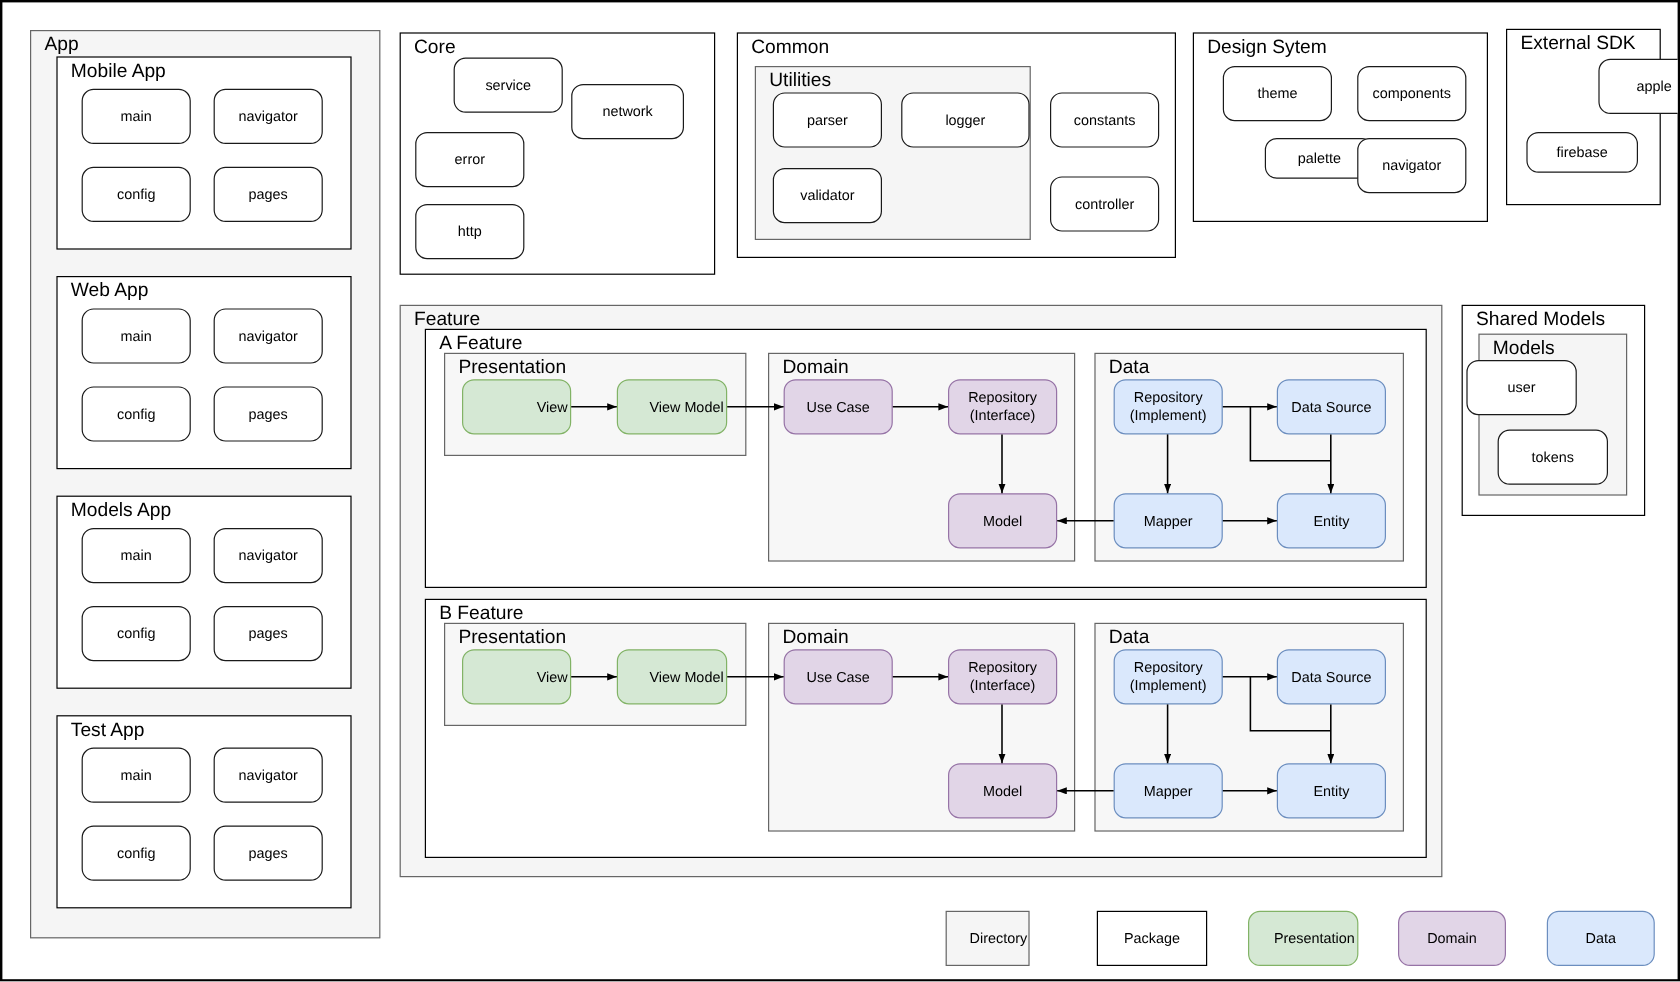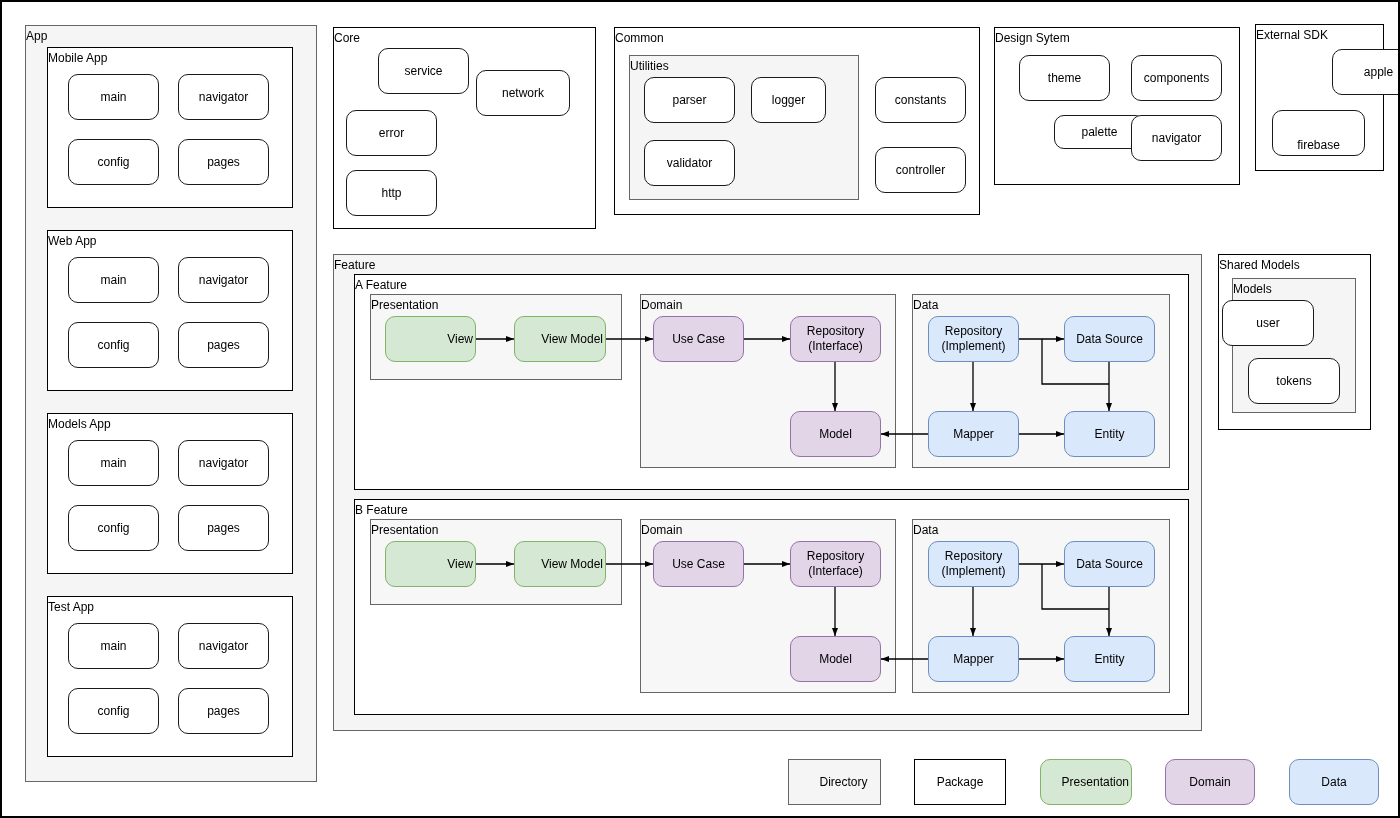--- a/index.html
+++ b/index.html
@@ -5,21 +5,21 @@
   html,body{margin:0;padding:0;background:#fff;}
   #canvas{
     position:relative;width:1400px;height:818px;box-sizing:border-box;
     border:2px solid #000;background:#fff;overflow:hidden;
     font-family:"Liberation Sans",sans-serif;color:#000;
   }
   .cont{position:absolute;box-sizing:border-box;}
   .cont.directory{background:var(--directory-fill,#f5f5f5);border:1px solid var(--directory-border,#666);}
   .cont.package{background:var(--package-fill,#fff);border:1px solid var(--package-border,#000);}
   .cont.subdir{background:var(--subdirectory-fill,#f7f7f7);border:1px solid var(--directory-border,#666);}
-  .clabel{position:absolute;top:3px;left:0;font-size:12px;white-space:nowrap;}
+  .clabel{position:absolute;top:3px;left:11px;font-size:16px;white-space:nowrap;}
   .node{
     position:absolute;box-sizing:border-box;display:flex;align-items:center;justify-content:center;
     text-align:center;font-size:12px;line-height:1.25;border-radius:10px;padding:2px;
     background:var(--node-fill,#fff);border:1px solid var(--node-border,#1a1a1a);
   }
   .node.directory{background:var(--directory-fill,#f5f5f5);border-color:var(--directory-border,#666);}
   .node.package{background:var(--package-fill,#fff);border-color:var(--package-border,#000);}
   .node.presentation{background:var(--presentation-fill,#d5e8d4);border-color:var(--presentation-border,#82b366);justify-content:flex-end;}
   .node.domain{background:var(--domain-fill,#e1d5e7);border-color:var(--domain-border,#9673a6);}
   .node.data{background:var(--data-fill,#dae8fc);border-color:var(--data-border,#6c8ebf);}
@@ -111,21 +111,21 @@
     </div>
     <div class="cont package" style="left: 612px; top: 25px; width: 366px; height: 188px;">
       <span class="clabel">Common</span>
     </div>
     <div class="cont directory" style="left: 627px; top: 53px; width: 230px; height: 145px;">
       <span class="clabel">Utilities</span>
     </div>
     <div class="node plain" style="left: 642px; top: 75px; width: 91px; height: 46px;">
       <span class="nlabel">parser</span>
     </div>
-    <div class="node plain" style="left: 749px; top: 75px; width: 75px; height: 46px;">
+    <div class="node plain" style="left: 749px; top: 75px; width: 107px; height: 46px;">
       <span class="nlabel">logger</span>
     </div>
     <div class="node plain" style="left: 642px; top: 138px; width: 91px; height: 46px;">
       <span class="nlabel">validator</span>
     </div>
     <div class="node plain" style="left: 873px; top: 75px; width: 91px; height: 46px;">
       <span class="nlabel">constants</span>
     </div>
     <div class="node plain" style="left: 873px; top: 145px; width: 91px; height: 46px;">
       <span class="nlabel">controller</span>
@@ -144,21 +144,21 @@
     </div>
     <div class="node plain" style="left: 1129px; top: 113px; width: 91px; height: 46px;">
       <span class="nlabel">navigator</span>
     </div>
     <div class="cont package" style="left: 1253px; top: 22px; width: 129px; height: 147px;">
       <span class="clabel">External SDK</span>
     </div>
     <div class="node plain" style="left: 1330px; top: 47px; width: 93px; height: 46px;">
       <span class="nlabel">apple</span>
     </div>
-    <div class="node plain" style="left: 1270px; top: 108px; width: 93px; height: 46px; align-items: flex-end;">
+    <div class="node plain" style="left: 1270px; top: 108px; width: 93px; height: 34px;">
       <span class="nlabel">firebase</span>
     </div>
     <div class="cont directory" style="left: 331px; top: 252px; width: 869px; height: 477px;">
       <span class="clabel">Feature</span>
     </div>
     <div class="cont package" style="left: 352px; top: 272px; width: 835px; height: 216px;">
       <span class="clabel">A Feature</span>
     </div>
     <div class="cont subdir" style="left: 368px; top: 292px; width: 252px; height: 86px;">
       <span class="clabel">Presentation</span>
@@ -240,21 +240,21 @@
     </div>
     <div class="cont directory" style="left: 1230px; top: 276px; width: 124px; height: 135px;">
       <span class="clabel">Models</span>
     </div>
     <div class="node plain" style="left: 1220px; top: 298px; width: 92px; height: 46px;">
       <span class="nlabel">user</span>
     </div>
     <div class="node plain" style="left: 1246px; top: 356px; width: 92px; height: 46px;">
       <span class="nlabel">tokens</span>
     </div>
-    <div class="node directory sq" style="left: 786px; top: 757px; width: 93px; height: 46px; padding-left: 20px;">
+    <div class="node directory sq" style="left: 786px; top: 757px; width: 70px; height: 46px; padding-left: 20px;">
       <span class="nlabel">Directory</span>
     </div>
     <div class="node package sq" style="left: 912px; top: 757px; width: 92px; height: 46px;">
       <span class="nlabel">Package</span>
     </div>
     <div class="node presentation" style="left: 1038px; top: 757px; width: 92px; height: 46px;">
       <span class="nlabel">Presentation</span>
     </div>
     <div class="node domain" style="left: 1163px; top: 757px; width: 90px; height: 46px;">
       <span class="nlabel">Domain</span>

